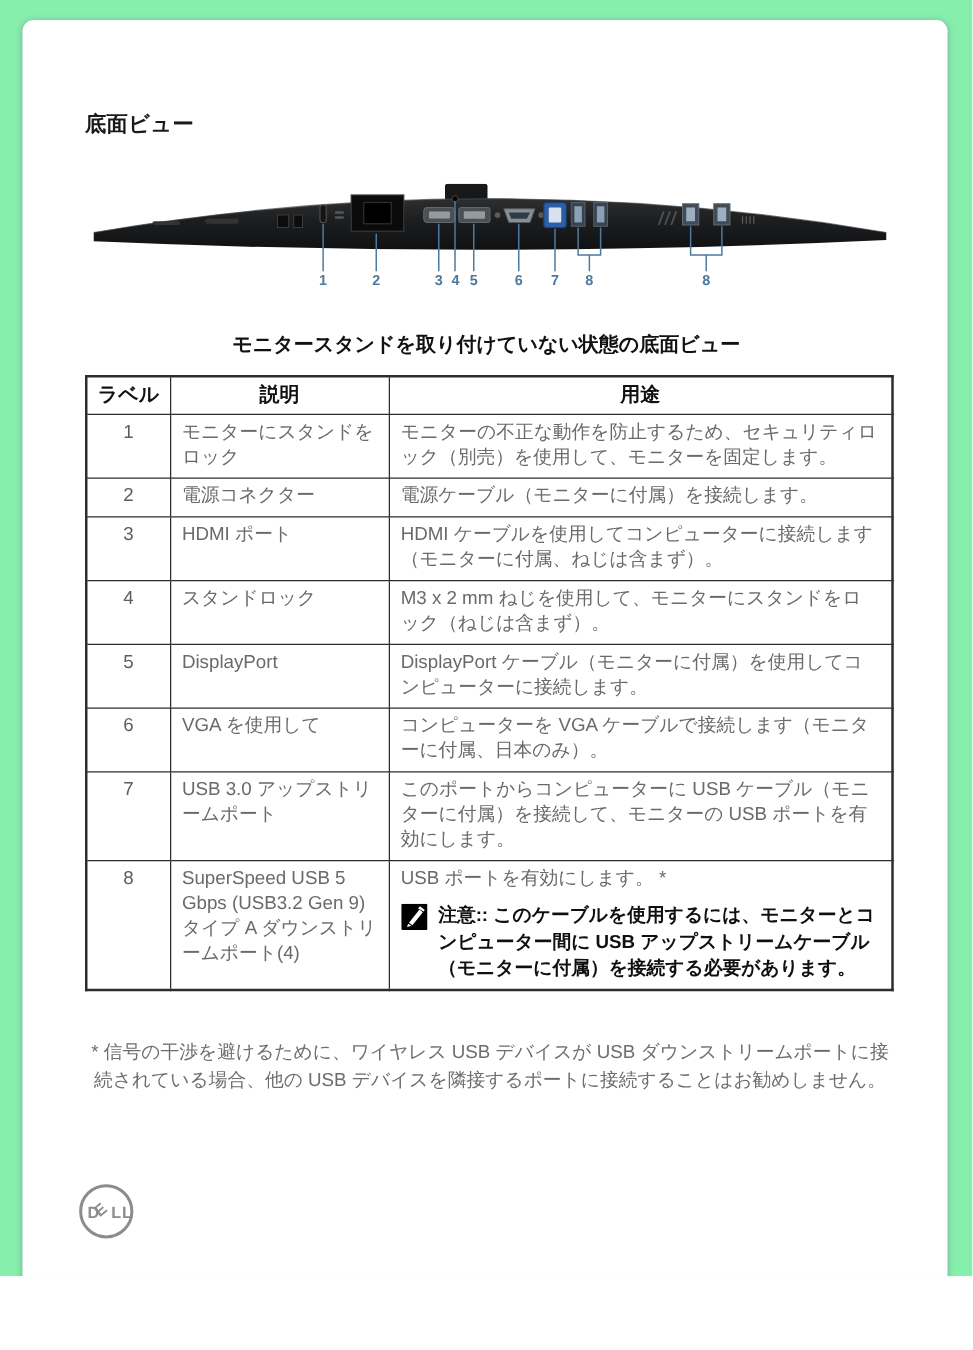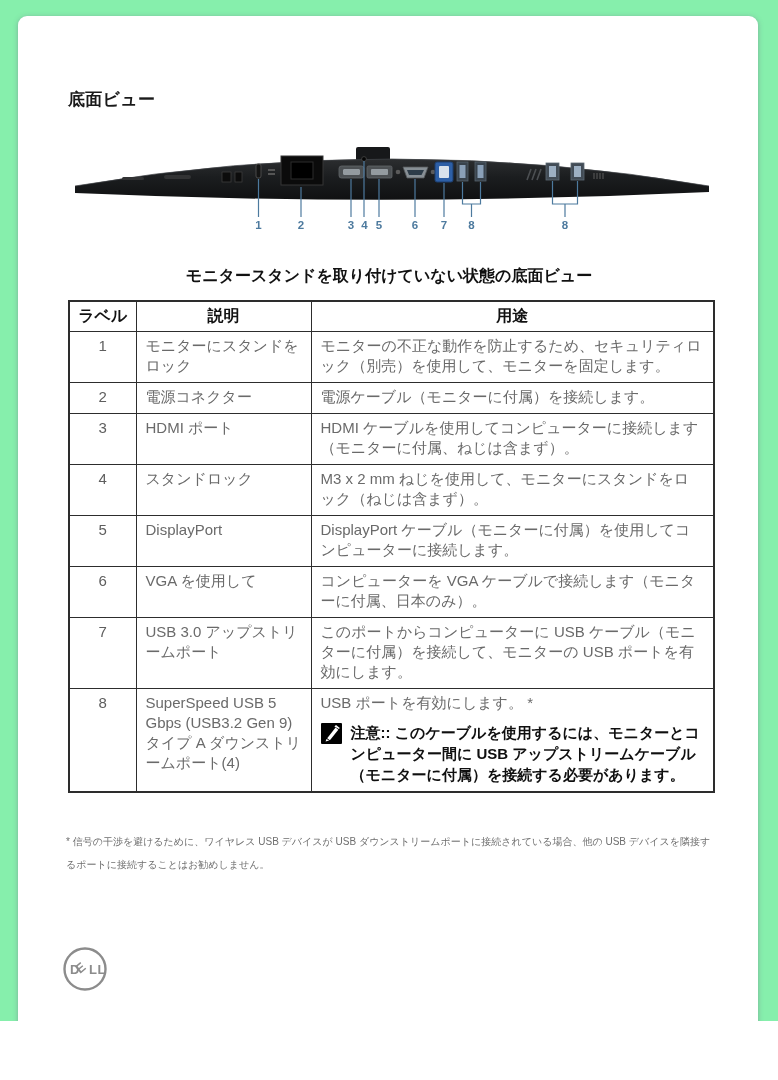--- a/index.html
+++ b/index.html
@@ -50,22 +50,22 @@
   }
   table.ports td.label { text-align:center; color:#5e5e5e; }
   .note {
     display:flex; gap:9px; margin-top:9px;
     color:#0f0f0f; font-weight:bold; line-height:21px;
   }
   .note .icon { flex:none; width:21px; height:21px; margin-top:1px; }
   
   .footnote {
     position:absolute; left:66px; top:830px; width:652px;
-    font-size:10px; color:#6e6e6e; line-height:23px;
-    word-break:break-word; overflow-wrap:anywhere;
+    font-size:15px; color:#6e6e6e; line-height:23px;
+    word-break:break-word; overflow-wrap:anywhere;text-align:center;
   }
   .dell-logo { position:absolute; left:62px; top:946px; width:46px; height:46px; }
   .pagefooter {
     position:absolute; left:66px; top:1078px;
     display:flex; align-items:center;
     font-size:15px; font-weight:bold; color:#111;
   }
   .pagefooter .sep {
     display:inline-block; width:2px; height:17px; background:#1c1c1c;
     margin-left:27px; margin-right:4px;

